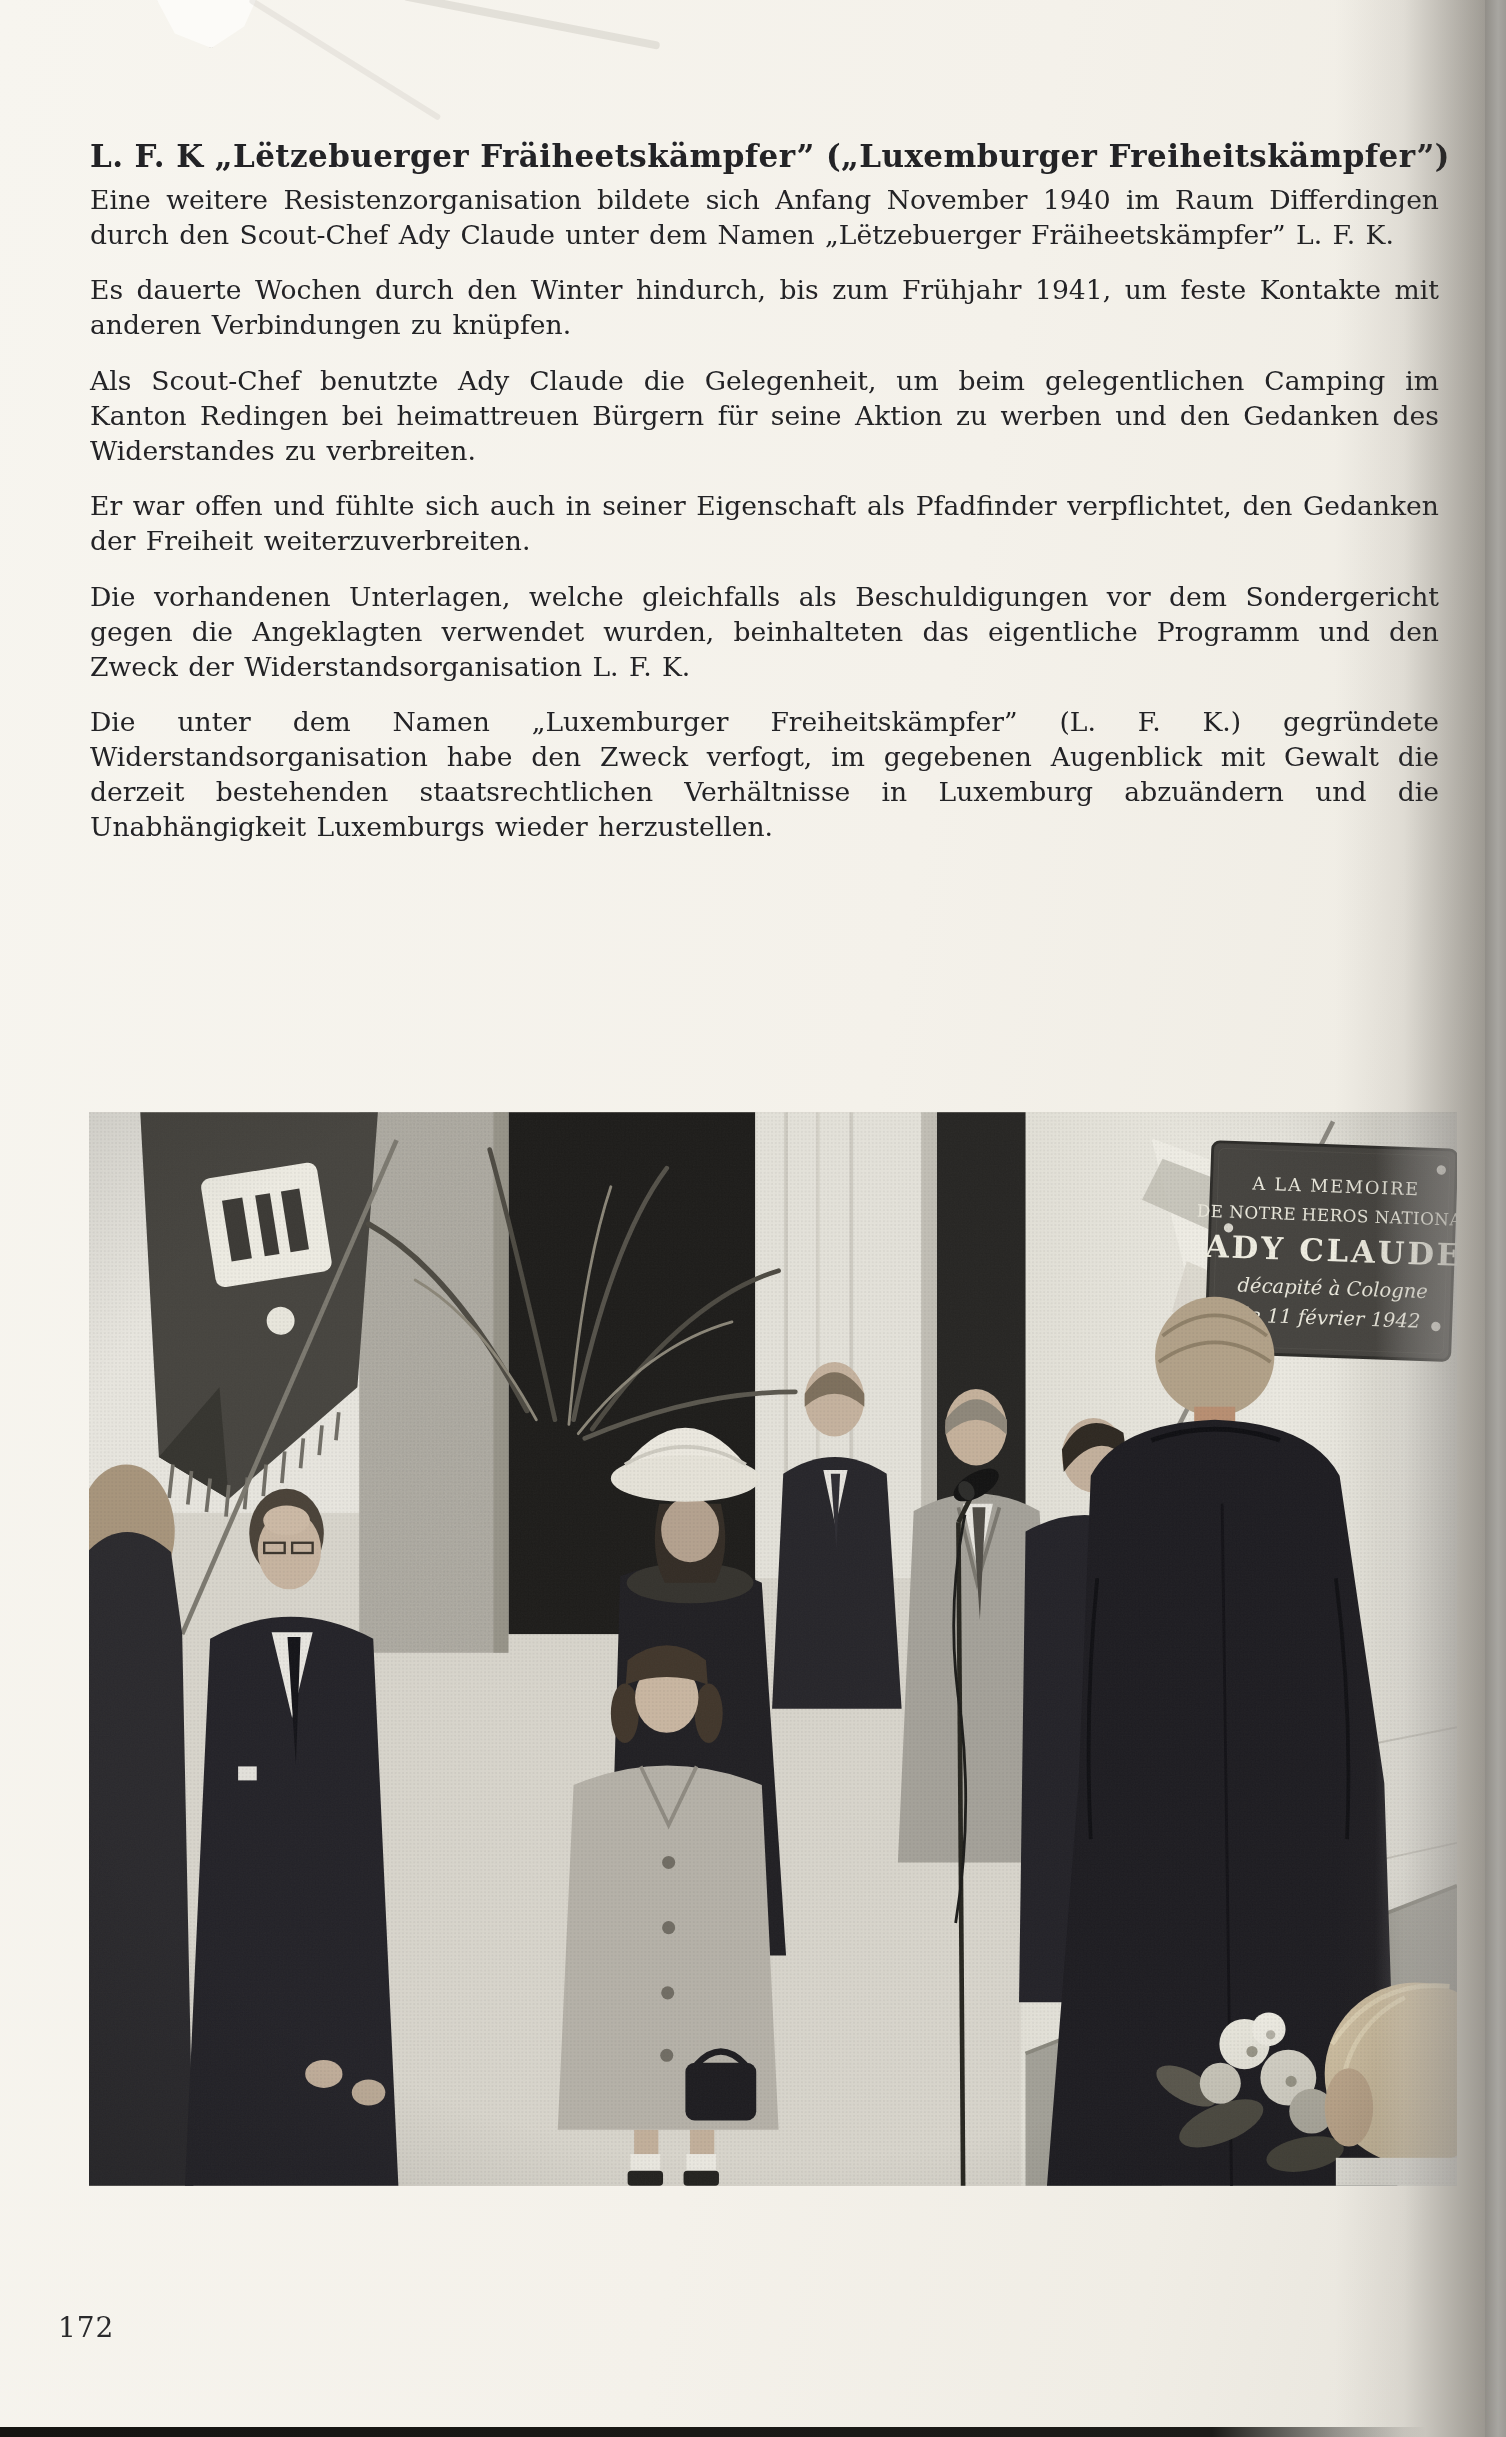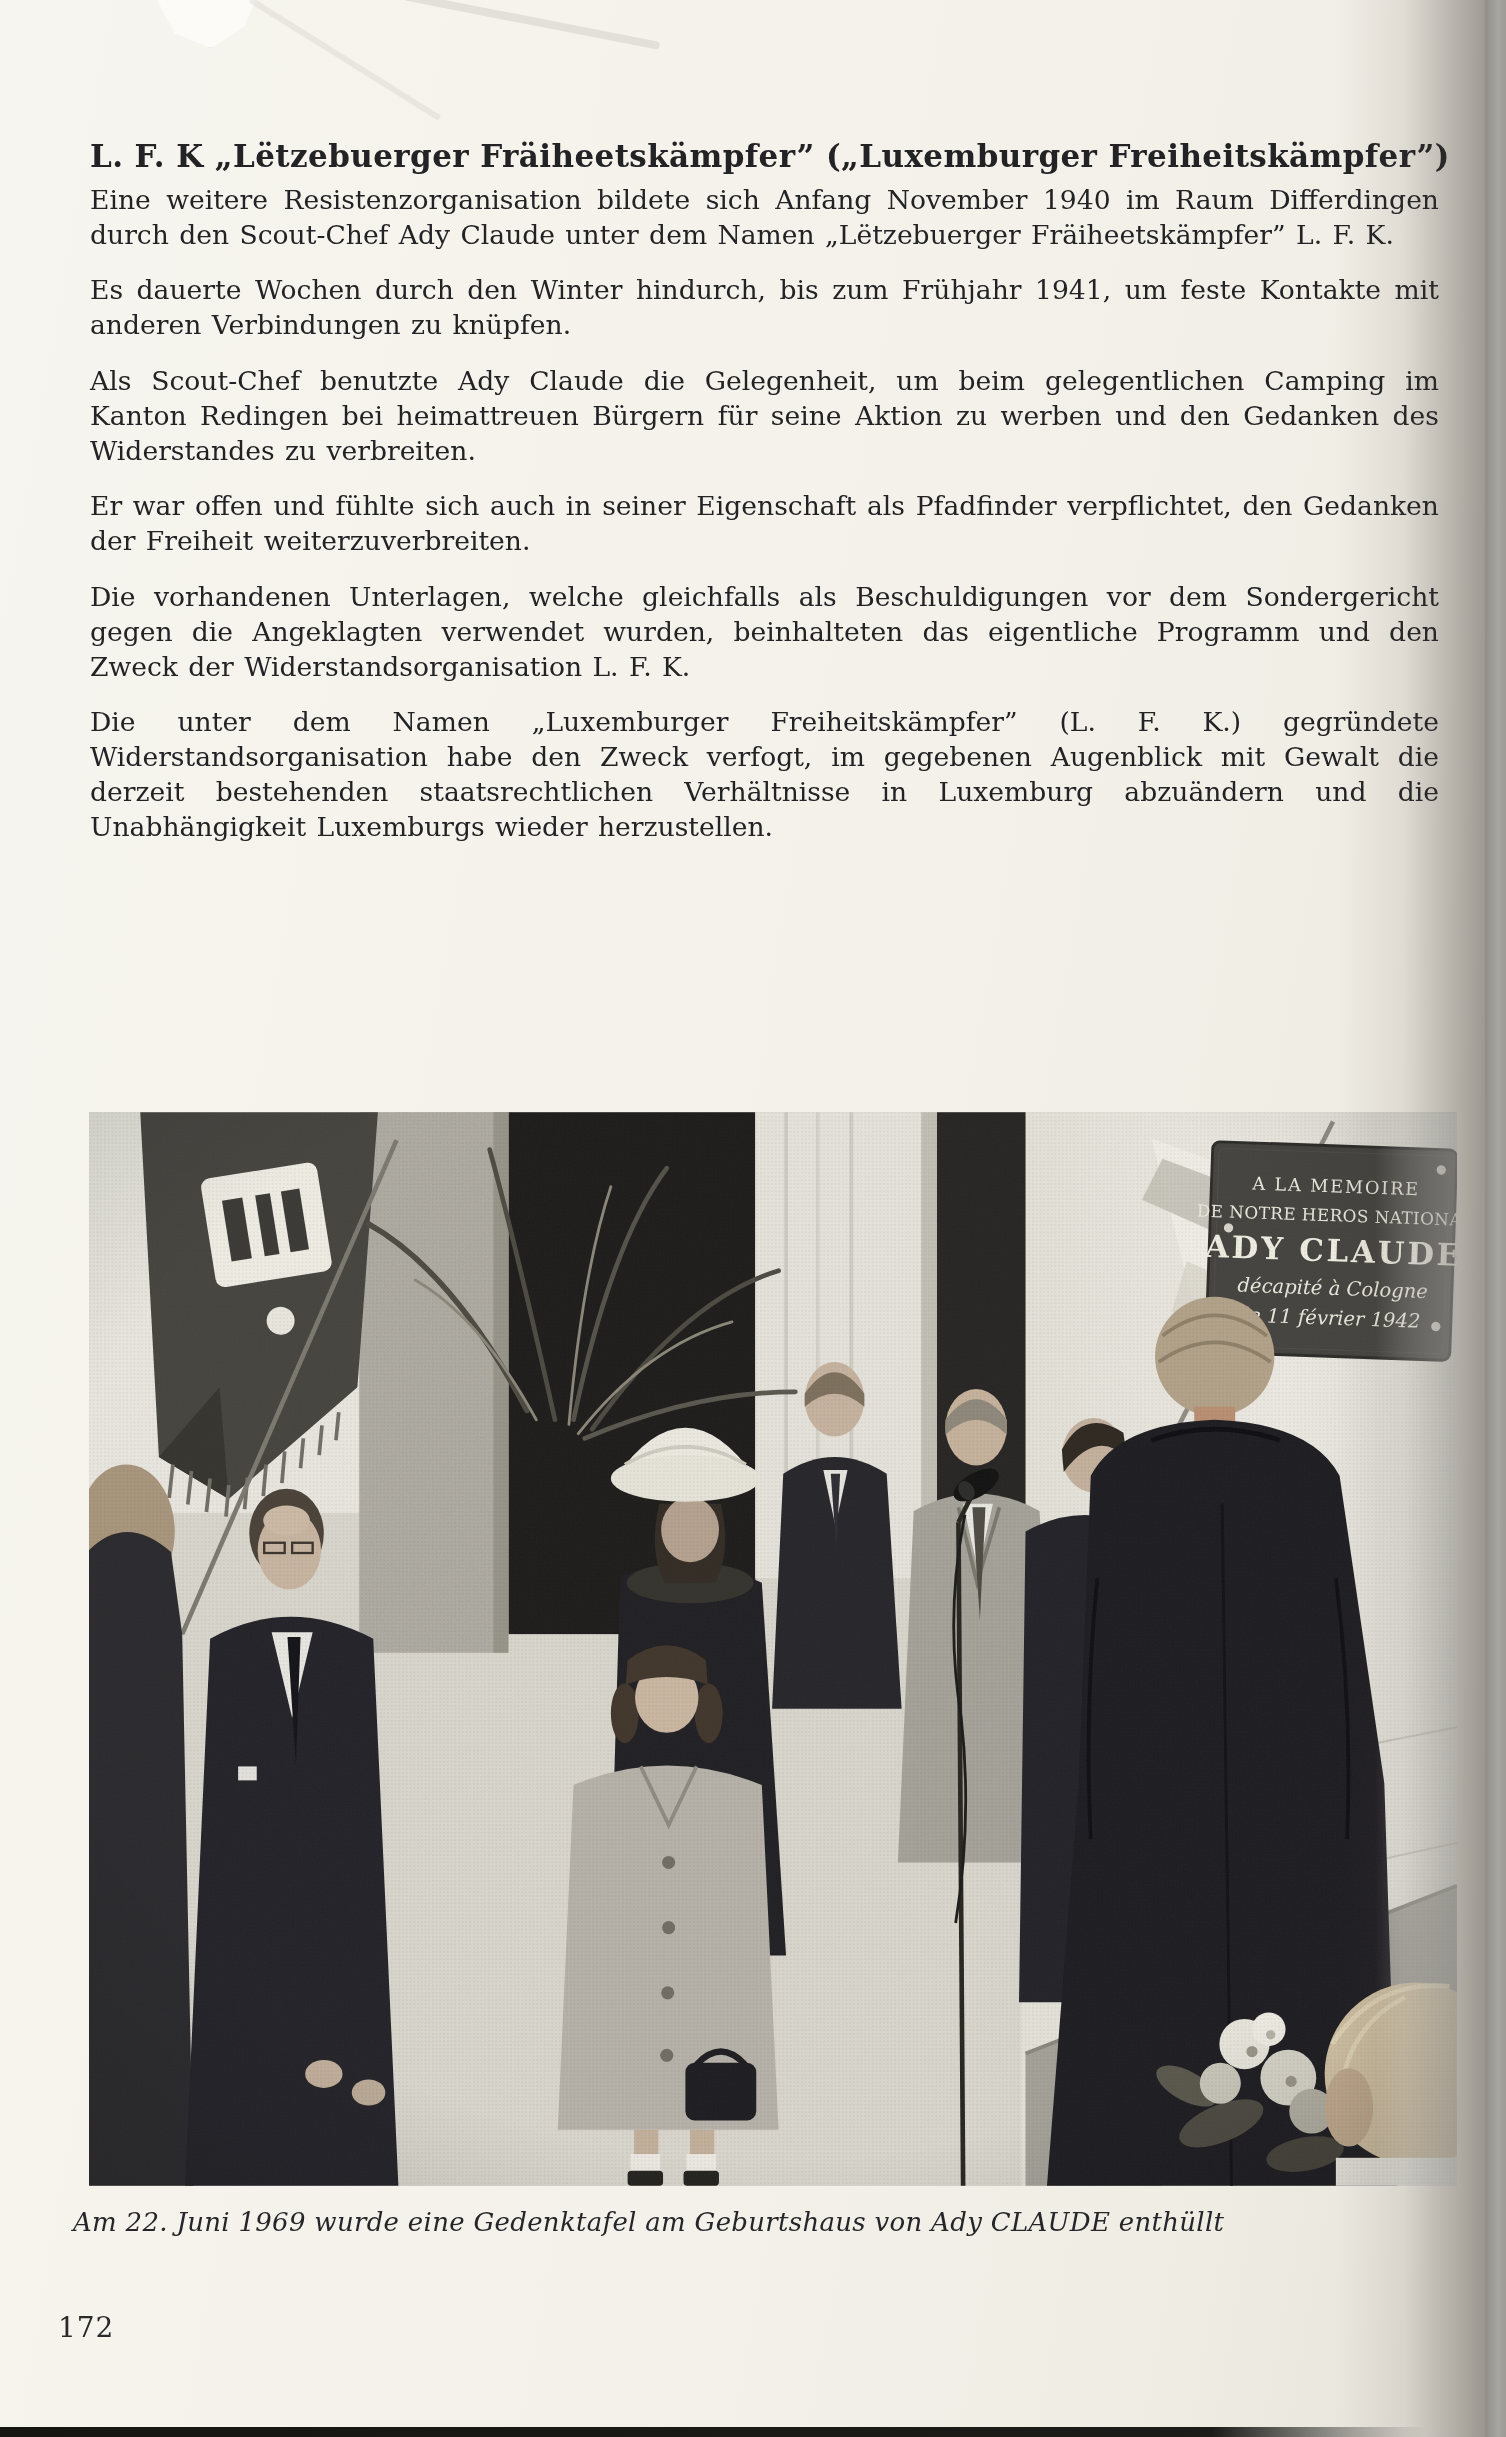--- a/index.html
+++ b/index.html
@@ -304,20 +304,19 @@
         <rect x="1338" y="1122" width="130" height="30" fill="#efede5"></rect>
       </g>
 
       <rect x="0" y="0" width="1468" height="1152" fill="url(#halftone)"></rect>
       <rect x="0" y="0" width="1468" height="1152" filter="url(#speck)" opacity="0.10"></rect>
       <rect x="0" y="0" width="1468" height="1152" fill="url(#vig)"></rect>
       <rect x="1380" y="0" width="88" height="1152" fill="url(#edgeLight)"></rect>
     </svg>
   </figure>
 
-  <div class="caption">Am 22. Juni 1969 wurde eine Gedenktafel am Geburtshaus von Ady CLAUDE enthüllt</div>
   <div class="page-number">172</div>
 
   <div class="gutter-shadow"></div>
   <div class="gutter-edge"></div>
   <div class="bottom-edge"></div>
 </div>
 
 
 </body></html>

